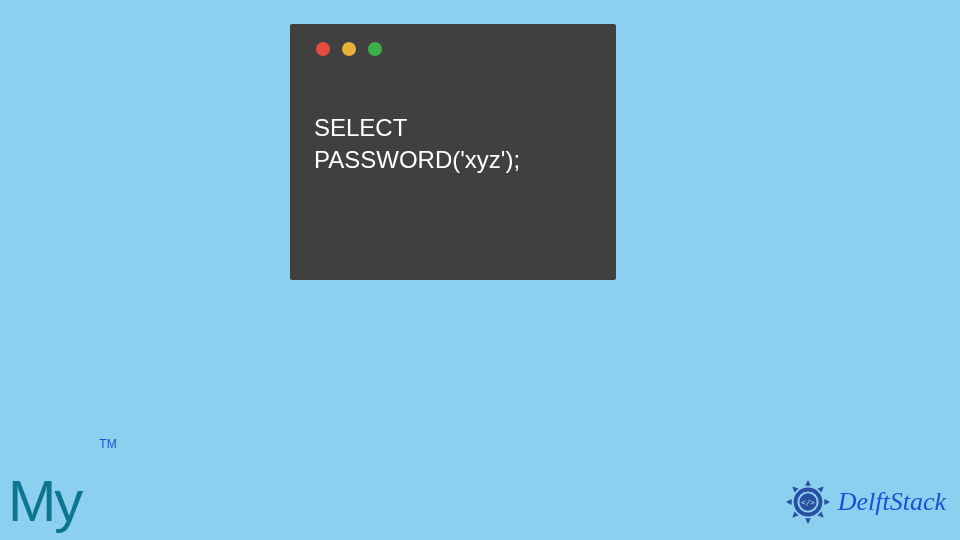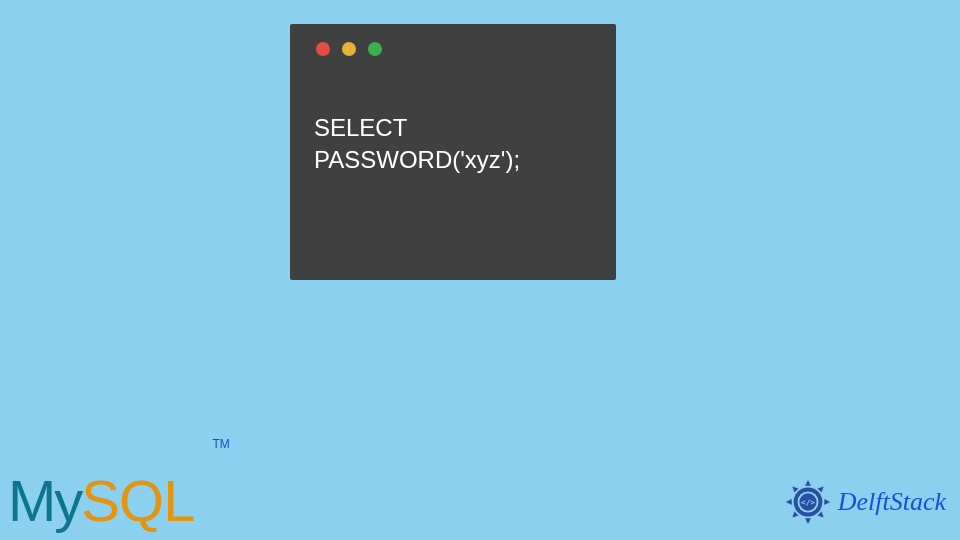--- a/index.html
+++ b/index.html
@@ -93,21 +93,20 @@
     <div class="dot red"></div>
     <div class="dot yellow"></div>
     <div class="dot green"></div>
   </div>
   <div class="code"><span>SELECT</span>
 <span>PASSWORD('xyz');</span></div>
 </div>
 
 <div class="mysql-logo">
   <span class="mysql-my">My</span>
-    <span class="mysql-sql">SQL</span>
     <span class="mysql-tm">TM</span>
 </div>
 
 <div class="delft-logo">
   <span class="delft-badge">
     <svg width="48" height="48" viewBox="0 0 100 100">
       <g transform="translate(50,50)">
         <g fill="#2a4fa0">
           <polygon points="0,-46 6,-34 -6,-34" transform="rotate(0)"></polygon>
           <polygon points="0,-46 6,-34 -6,-34" transform="rotate(45)"></polygon>

